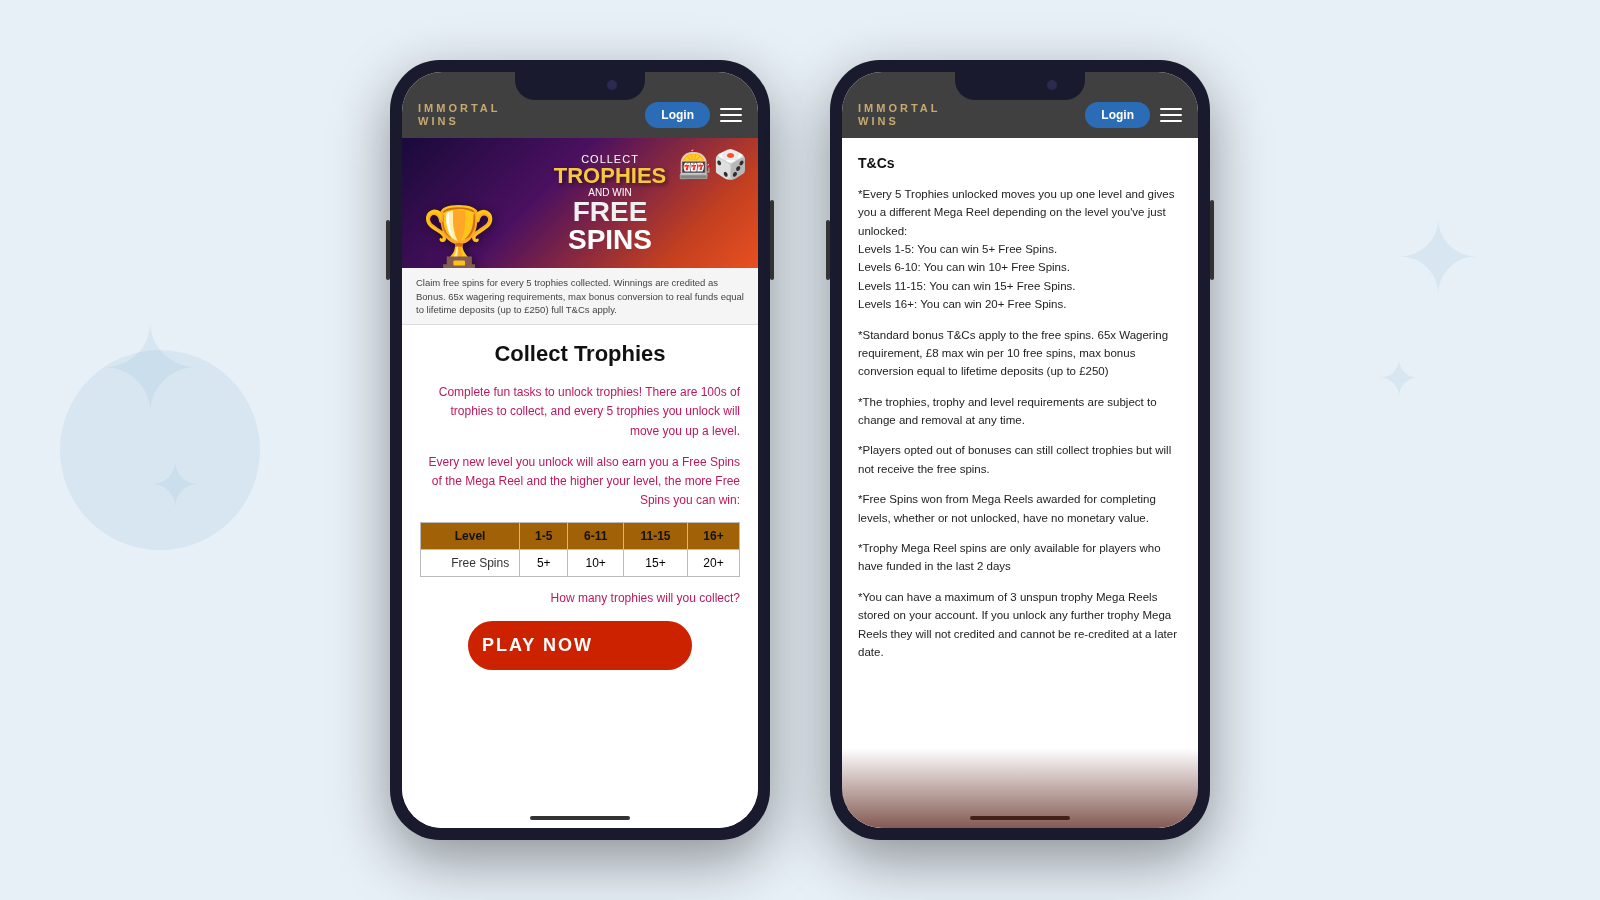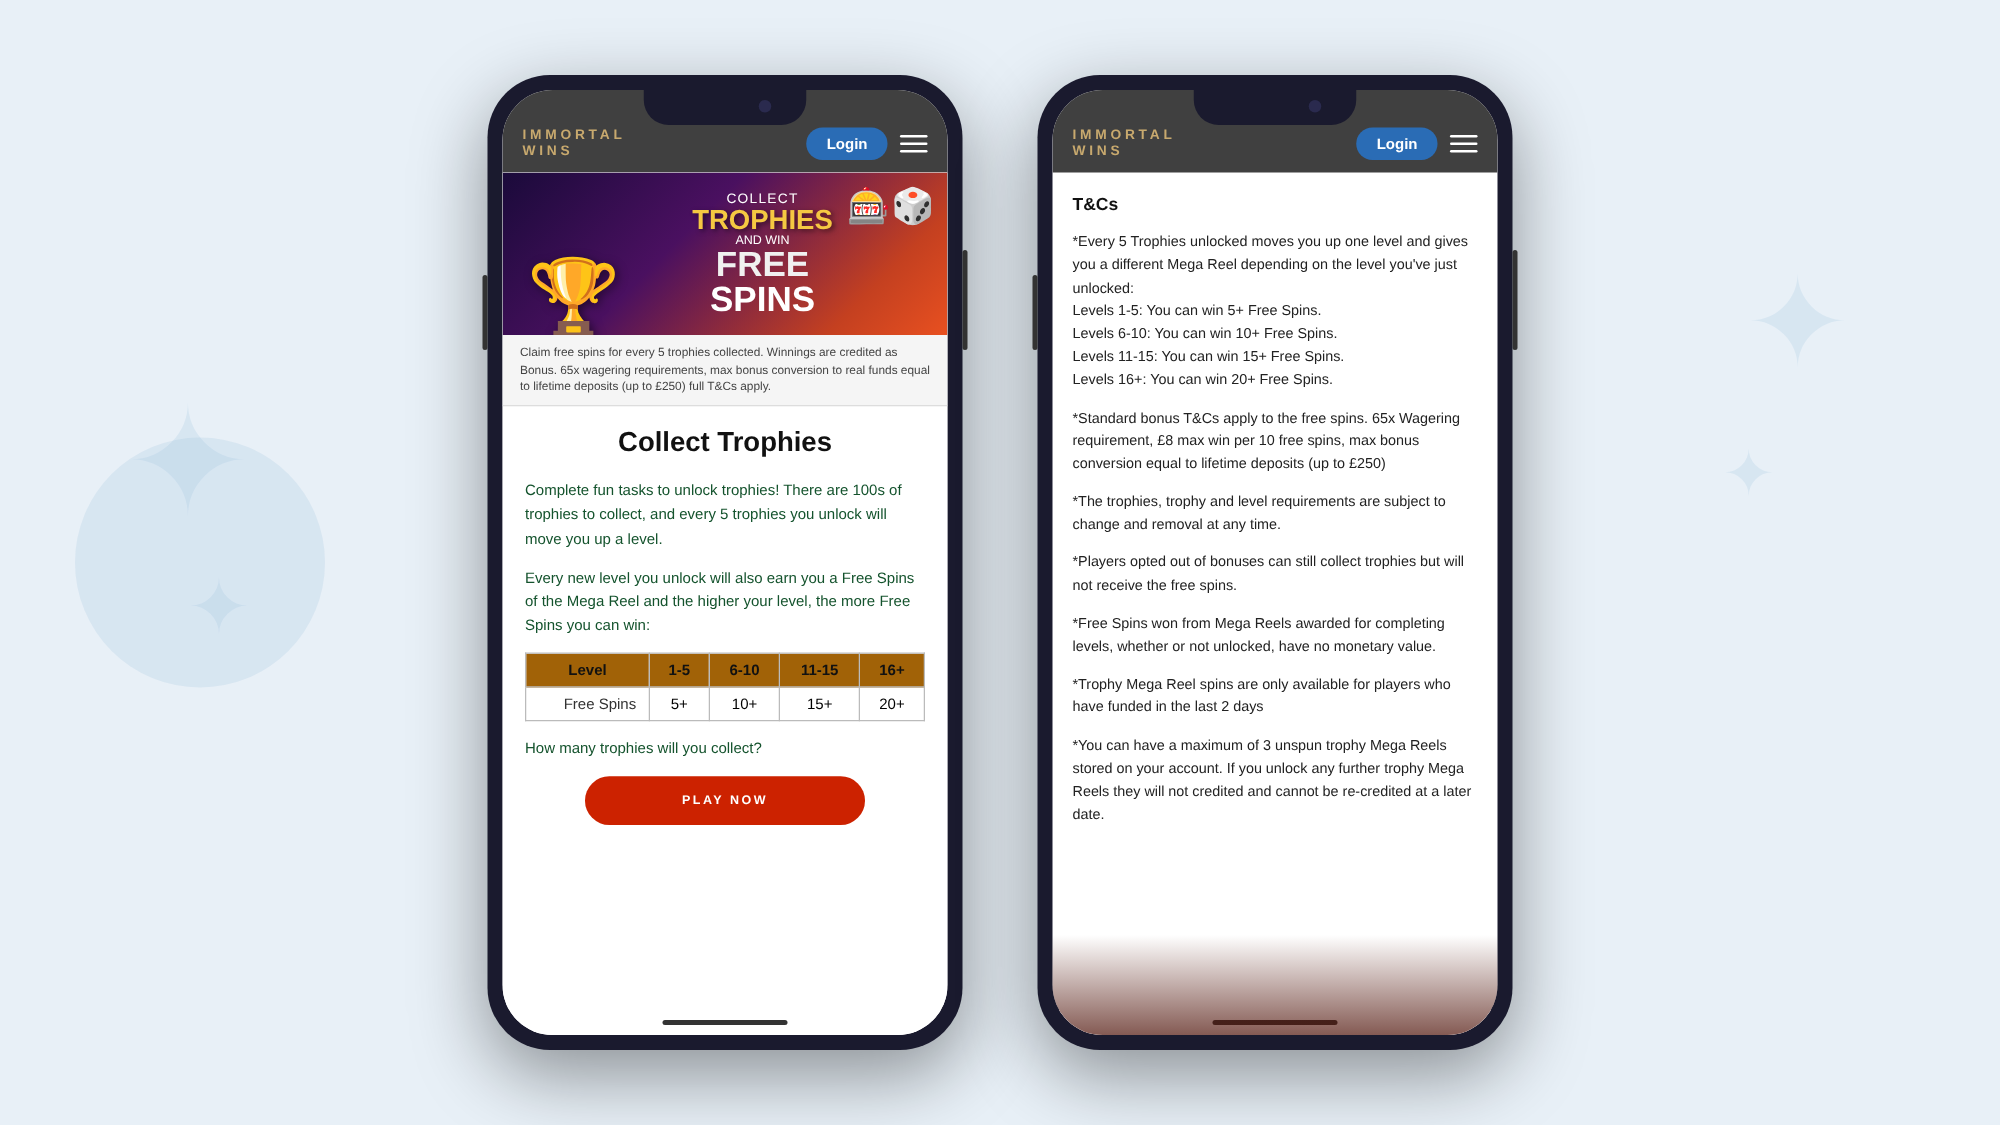--- a/index.html
+++ b/index.html
@@ -235,23 +235,24 @@
     }
     .page-title {
       font-size: 22px;
       font-weight: 900;
       text-align: center;
       color: #111;
       margin-bottom: 16px;
     }
     .description-text {
       font-size: 12px;
-      color: #14532d;
+      color: #be185d;
       line-height: 1.6;
       margin-bottom: 12px;
+      text-align: right;
     }
 
     
     .level-table {
       width: 100%;
       border-collapse: collapse;
       margin: 12px 0;
       font-size: 12px;
     }
     .level-table th, .level-table td {
@@ -273,26 +274,26 @@
     
     .play-btn {
       display: block;
       width: 70%;
       margin: 8px auto 16px;
       background: #cc2200;
       color: white;
       border: none;
       border-radius: 30px;
       padding: 14px;
-      font-size: 10px;
+      font-size: 18px;
       font-weight: 900;
       text-transform: uppercase;
       letter-spacing: 2px;
       cursor: pointer;
-      text-align: center;
+      text-align: left;
     }
 
     
     .tc-content {
       flex: 1;
       overflow-y: auto;
       padding: 14px 16px;
       font-size: 11.5px;
       color: #222;
       line-height: 1.6;
@@ -387,21 +388,21 @@
       <div class="main-content">
         <div class="page-title">Collect Trophies</div>
         <p class="description-text">Complete fun tasks to unlock trophies! There are 100s of trophies to collect, and every 5 trophies you unlock will move you up a level.</p>
         <p class="description-text">Every new level you unlock will also earn you a Free Spins of the Mega Reel and the higher your level, the more Free Spins you can win:</p>
 
         <table class="level-table">
           <thead>
             <tr>
               <th>Level</th>
               <th>1-5</th>
-              <th>6-10</th>
+              <th>6-11</th>
               <th>11-15</th>
               <th>16+</th>
             </tr>
           </thead>
           <tbody>
             <tr>
               <td class="row-label">Free Spins</td>
               <td>5+</td>
               <td>10+</td>
               <td>15+</td>

